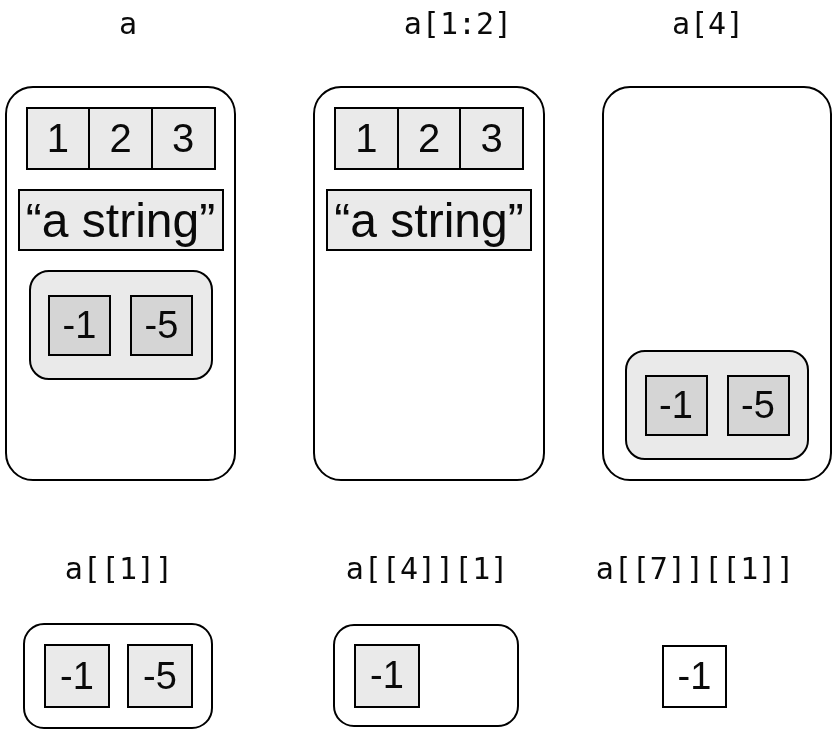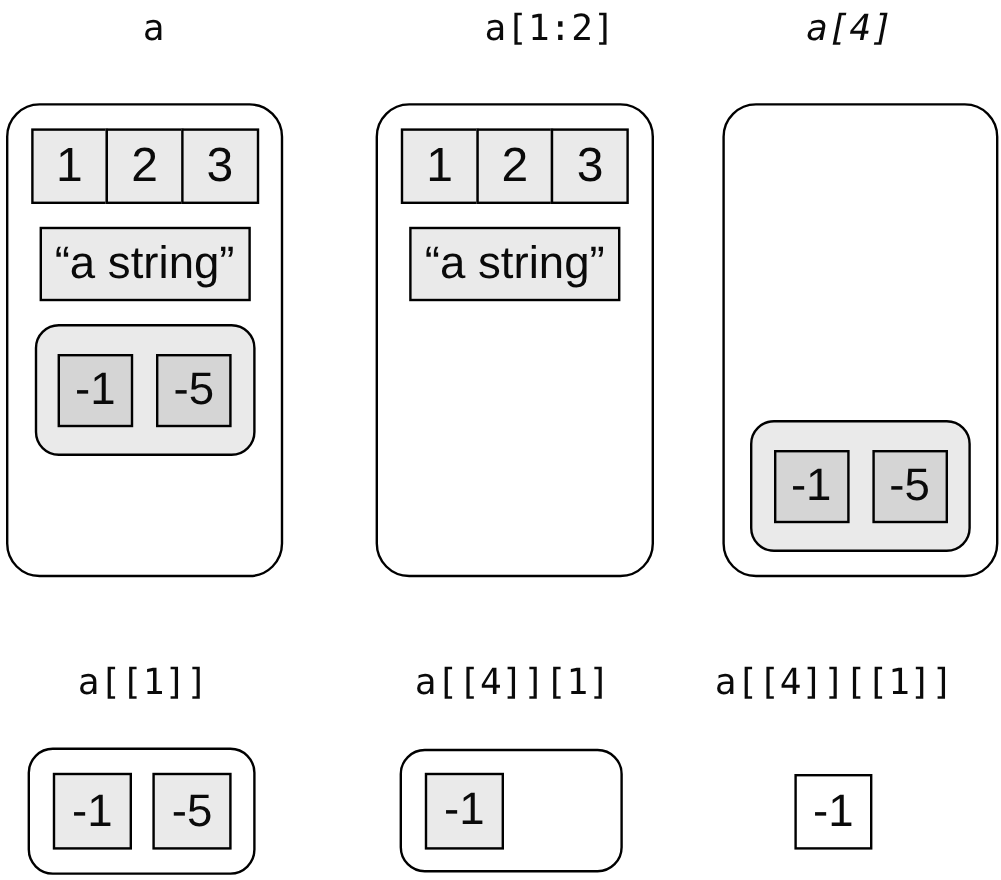--- a/index.html
+++ b/index.html
@@ -26,23 +26,23 @@
     padding:19px 0;
   }
   .list-box.bottom-aligned{justify-content:flex-end;}
   .vec-row{display:flex;width:190px;height:63px;flex:0 0 auto;}
   .vec-cell{
     flex:1;box-sizing:border-box;border:2px solid var(--border);background:var(--light-gray);
     display:flex;align-items:center;justify-content:center;font-size:40px;margin-left:-2px;
   }
   .vec-cell:first-child{margin-left:0;}
   .val-cell{
-    box-sizing:border-box;width:176px;height:62px;flex:0 0 auto;
+    box-sizing:border-box;width:206px;height:62px;flex:0 0 auto;
     border:2px solid var(--border);background:var(--light-gray);
-    display:flex;align-items:center;justify-content:center;font-size:38px;
+    display:flex;align-items:center;justify-content:center;font-size:48px;
   }
   .nested-list{
     box-sizing:border-box;width:184px;height:110px;flex:0 0 auto;
     border:2px solid var(--border);border-radius:20px;background:var(--light-gray);
     display:flex;align-items:center;justify-content:center;gap:19px;
   }
   .nested-cell{
     box-sizing:border-box;width:63px;height:61px;
     border:2px solid var(--border);background:var(--mid-gray);
     display:flex;align-items:center;justify-content:center;font-size:38px;
@@ -58,21 +58,21 @@
     display:flex;align-items:center;justify-content:center;font-size:38px;
   }
   .scalar-cell{
     position:absolute;box-sizing:border-box;width:65px;height:63px;
     border:2px solid var(--border);background:var(--background);
     display:flex;align-items:center;justify-content:center;font-size:38px;
   }
   
   #title-a{left:128px;top:6px;}
   #title-a-slice{left:424px;top:6px;margin-left:34px;}
-  #title-a4{left:708px;top:6px;font-style:italic;}
+  #title-a4{left:708px;top:6px;}
   #title-a44{left:119px;top:551px;}
   #title-a44-1{left:427px;top:551px;text-align:center;}
   #title-a44-11{left:695px;top:551px;}
   #box-a{left:5px;top:86px;width:231px;height:395px;}
   #box-a-slice{left:313px;top:86px;width:232px;height:395px;}
   #box-a4{left:602px;top:86px;width:230px;height:395px;}
   #box-a44{left:23px;top:623px;width:190px;height:106px;}
   #box-a44-1{left:333px;top:624px;width:186px;height:103px;}
   #cell-a44-11{left:662px;top:645px;}
 </style>
@@ -109,21 +109,21 @@
 
   <div class="list-box bottom-aligned" id="box-a4">
     <div class="nested-list">
       <div class="nested-cell">-1</div>
       <div class="nested-cell">-5</div>
     </div>
   </div>
 
   <div class="title" id="title-a44">a[[1]]</div>
   <div class="title" id="title-a44-1">a[[4]][1]</div>
-  <div class="title" id="title-a44-11">a[[4]][[1]]</div>
+  <div class="title" id="title-a44-11">a[[7]][[1]]</div>
 
   <div class="small-box" id="box-a44">
     <div class="cell-light">-1</div>
     <div class="cell-light">-5</div>
   </div>
 
   <div class="small-box" id="box-a44-1">
     <div class="cell-light">-1</div>
   </div>
 

